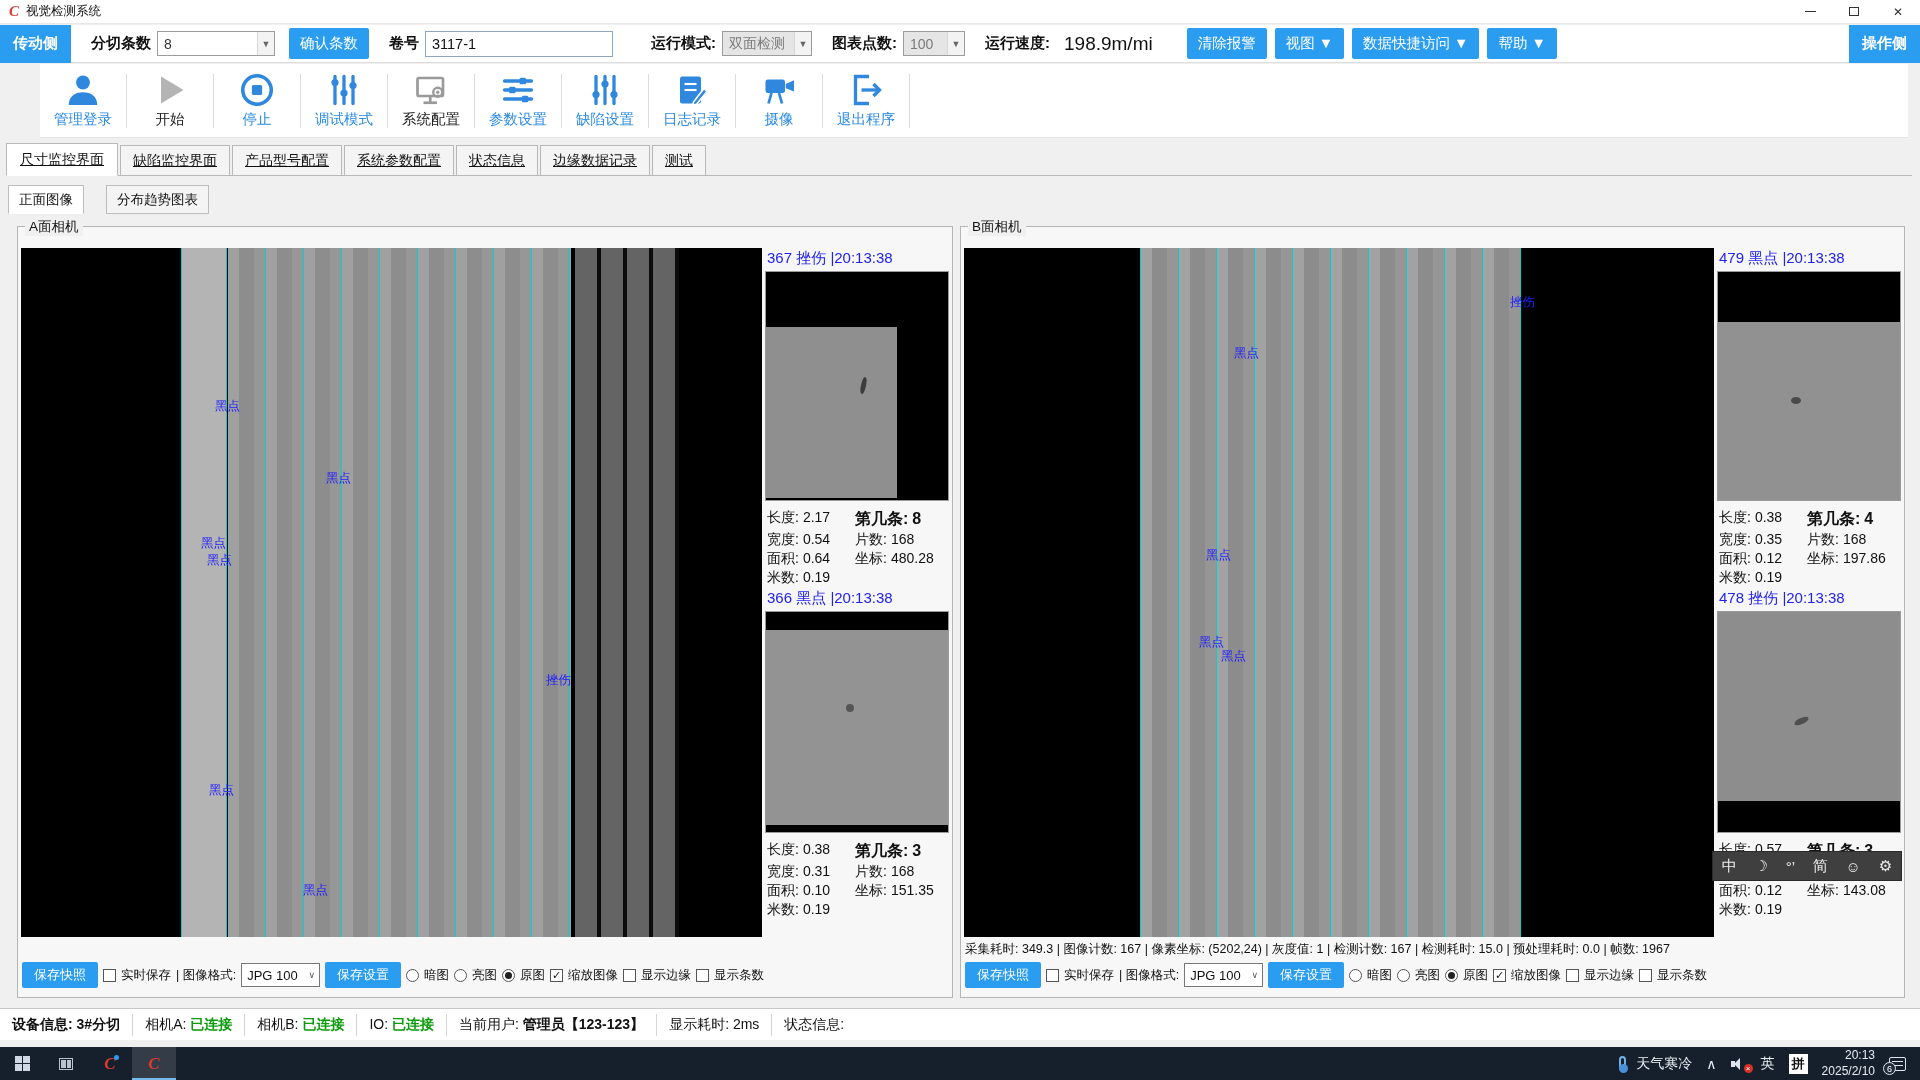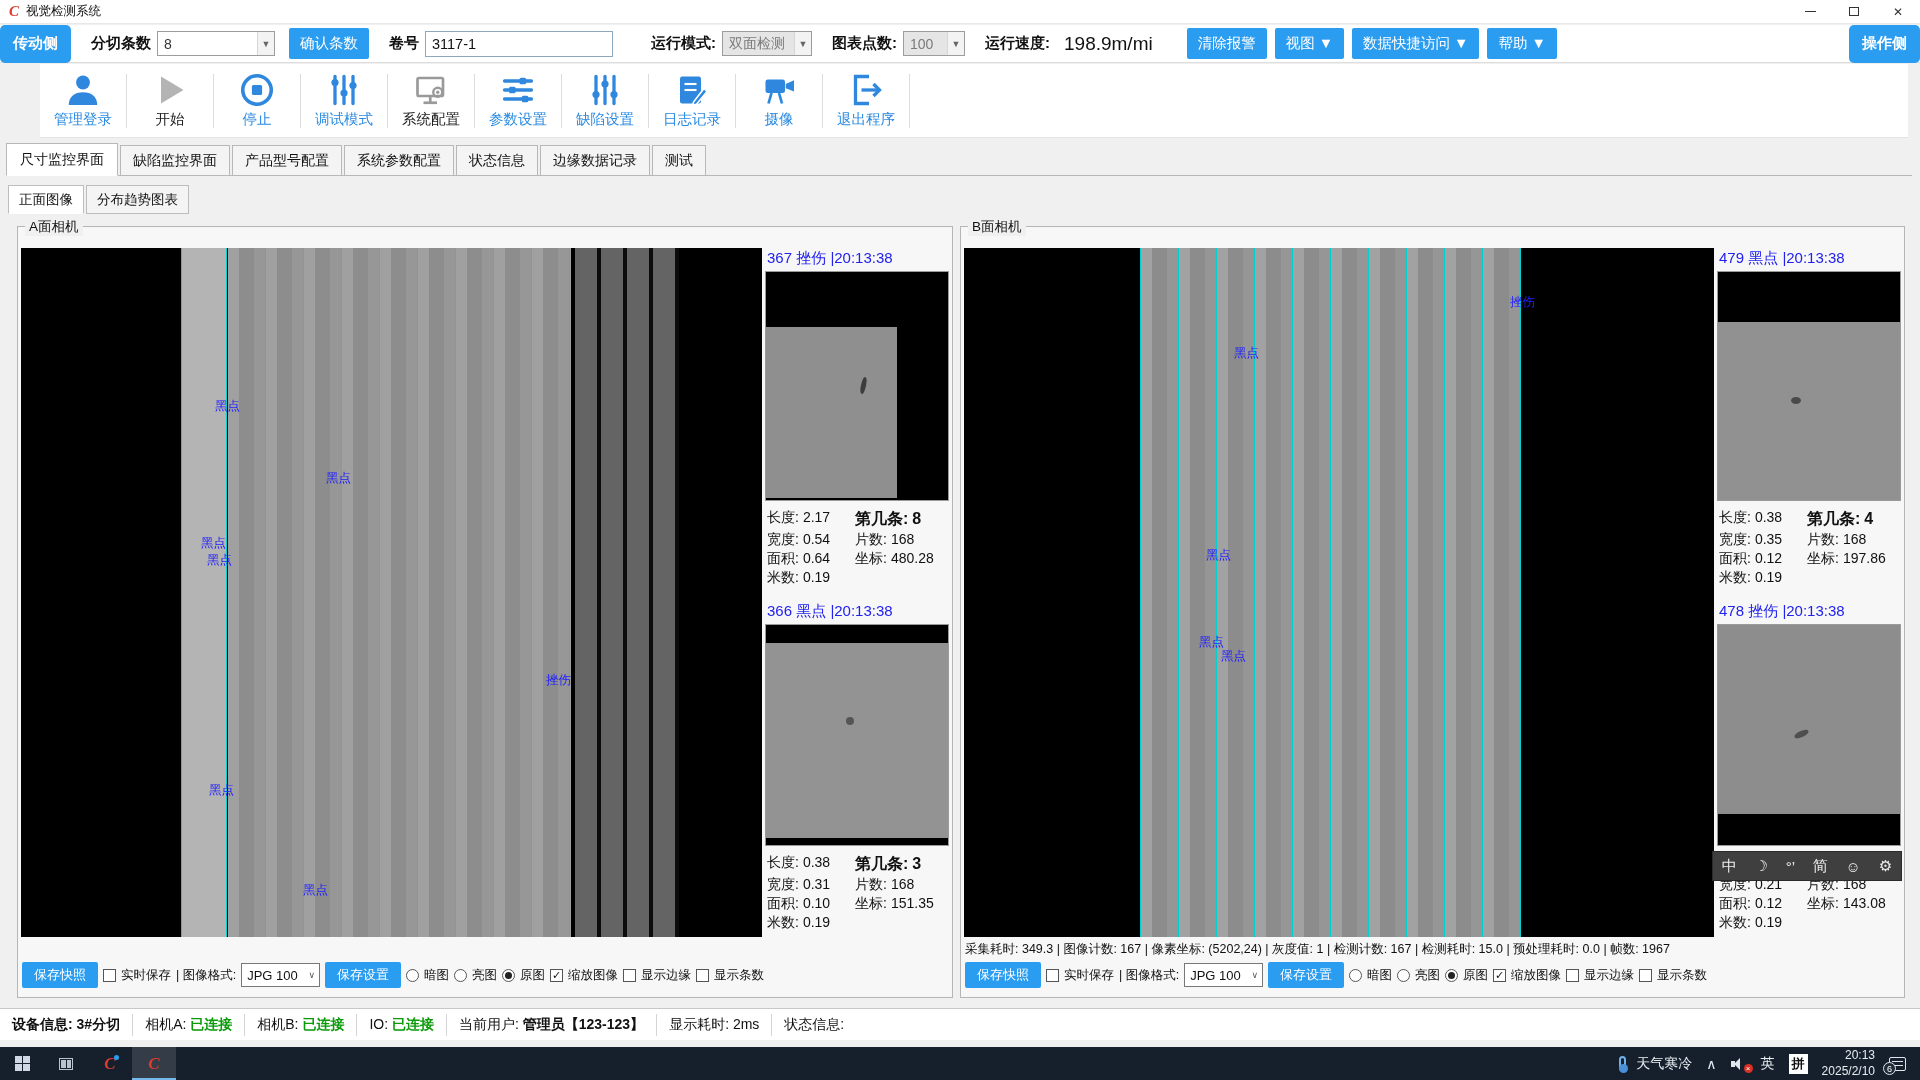--- a/index.html
+++ b/index.html
@@ -12,41 +12,41 @@
   #wintitle { font-size:12.5px; color:#111; }
   .wincontrols { margin-left:auto; display:flex; height:100%; }
   .winbtn { width:44px; height:100%; display:flex; align-items:center; justify-content:center; font-size:12px; color:#333; cursor:default; }
   .min-glyph { width:11px; border-bottom:1px solid #333; height:1px; display:inline-block; }
   .max-glyph { width:10px; height:9px; border:1px solid #333; display:inline-block; }
 
   
   #toolbar { position:absolute; left:0; top:25px; width:1920px; height:38px; background:#fff; border-bottom:1px solid #ddd; display:flex; align-items:center; }
   .tb-lab { font-size:15px; font-weight:bold; color:#111; margin:0 6px; white-space:nowrap; }
   .btn-blue { background:#2b9df0; color:#fff; border:none; font-size:14.5px; padding:6px 11px; border-radius:2px; white-space:nowrap; font-family:inherit; }
-  .side-btn { height:38px; padding:0 13px; font-size:15px; font-weight:bold; border-radius:5px; }
+  .side-btn { height:38px; padding:0 13px; font-size:15px; font-weight:bold; border-radius:0; }
   .combo { height:25px; border:1px solid #9c9c9c; background:#fff; display:flex; align-items:center; font-size:14px; color:#333; padding-left:6px; position:relative; }
   .combo .chev { margin-left:auto; width:17px; height:100%; display:flex; align-items:center; justify-content:center; color:#666; font-size:9px; border-left:1px solid #d6d6d6; background:#f3f3f3; }
   .combo.gray { background:#e5e5e5; color:#7a7a7a; }
   .textinput { height:26px; border:1px solid #8aa8c0; background:#fff; font-size:14.5px; padding:0 6px; display:flex; align-items:center; color:#111; }
   .speedval { font-size:19px; color:#111; background:#fff; padding:0 8px; white-space:nowrap; }
   .tb-gap { width:14px; }
 
   
   #iconbar { position:absolute; left:0; top:64px; width:1868px; height:74px; background:#fff; border-bottom:1px solid #e3e3e3; display:flex; align-items:center;margin-left:40px; }
   .tool { display:flex; flex-direction:column; align-items:center; justify-content:center; min-width:86px; padding:0 10px; height:66px; }
   .tool svg { width:38px; height:36px; }
   .tool .tlab { font-size:14.5px; margin-top:2px; color:#2a8ae0; white-space:nowrap; }
   .tool.dark .tlab { color:#222; }
   .tsep { width:1px; height:54px; background:#dcdcdc; }
 
   
   #tabs { position:absolute; left:6px; top:146px; width:1906px; height:30px; display:flex; align-items:flex-end; border-bottom:1px solid #b8b8b8; }
-  .tab { font-size:14px; color:#111; background:#f4f4f4; border:1px solid #b8b8b8; border-bottom:none; padding:6px 12px 5px; margin-right:2px; white-space:nowrap; }
+  .tab { font-size:14px; color:#111; background:#f4f4f4; border:1px solid #b8b8b8; border-bottom:none; padding:6px 12px 5px; margin-right:2px; white-space:nowrap;text-decoration:underline; }
   .tab.active { background:#fff; padding:7px 13px 6px; position:relative; top:1px; border-bottom:1px solid #fff; }
-  #subtabs { position:absolute; left:8px; top:186px; height:28px; display:flex; align-items:flex-end; }
+  #subtabs { position:absolute; left:8px; top:186px; height:28px; display:flex; align-items:flex-end;gap:20px; }
   .subtab { font-size:13.5px; color:#111; background:#f4f4f4; border:1px solid #bdbdbd; padding:5px 10px 4px; margin-right:2px; white-space:nowrap; }
   .subtab.active { background:#fff; border-bottom:1px solid #fff; }
 
   
   .campanel { position:absolute; top:226px; height:772px; background:#f7f7f7; border:1px solid #b5b5b5; }
   #panelA { left:17px;  width:936px; }
   #panelB { left:960px; width:945px; }
   .cam-label { position:absolute; top:-9px; left:7px; background:#f0f0f0; padding:0 4px; font-size:13.5px; color:#111; }
   .camimg { position:absolute; top:21px; background:#000; overflow:hidden; }
   #camA { left:3px; width:741px; height:689px; }
@@ -57,21 +57,21 @@
   .detailcol { position:absolute; top:21px; width:186px; }
   #panelA .detailcol { left:747px; }
   #panelB .detailcol { left:756px; }
   .defhead { font-size:15px; color:#2222ee; white-space:nowrap; padding:1px 0 3px 2px; }
   .snap { position:relative; width:184px; background:#000; border:1px solid #9a9a9a; overflow:hidden; }
   .snap .gray { position:absolute; background:#8f8f8f; }
   .snap .spot { position:absolute; background:#3c3c3c; border-radius:45%; }
   .meas { display:grid; grid-template-columns:88px 96px; margin:8px 0 0 2px; row-gap:1px; font-size:14px; color:#111; }
   .meas .v { margin-left:4px; }
   .meas .big { font-weight:bold; font-size:16px; }
-  .defcard + .defcard { margin-top:14px; }
+  .defcard + .defcard { margin-top:1px; }
 
   .camstatus { position:absolute; left:4px; top:714px; width:740px; font-size:12.5px; color:#111; white-space:nowrap; overflow:hidden; }
   .camctrl { position:absolute; left:4px; top:735px; width:742px; display:flex; align-items:center; gap:5px; font-size:12.5px; color:#111; white-space:nowrap; }
   .camctrl .btn-blue { font-size:13px; padding:4px 12px; }
   .cbx { width:13px; height:13px; border:1px solid #555; background:#fff; display:inline-flex; align-items:center; justify-content:center; font-size:11px; color:#111; flex:none; }
   .rad { width:13px; height:13px; border:1px solid #555; border-radius:50%; background:#fff; display:inline-flex; align-items:center; justify-content:center; flex:none; }
   .rad.on::after { content:""; width:7px; height:7px; border-radius:50%; background:#222; }
   .fmt { height:24px; width:86px; border:1px solid #777; background:#fff; display:flex; align-items:center; padding-left:5px; font-size:13px; }
   .fmt .chev { margin-left:auto; color:#555; font-size:9px; padding-right:4px; }
 

